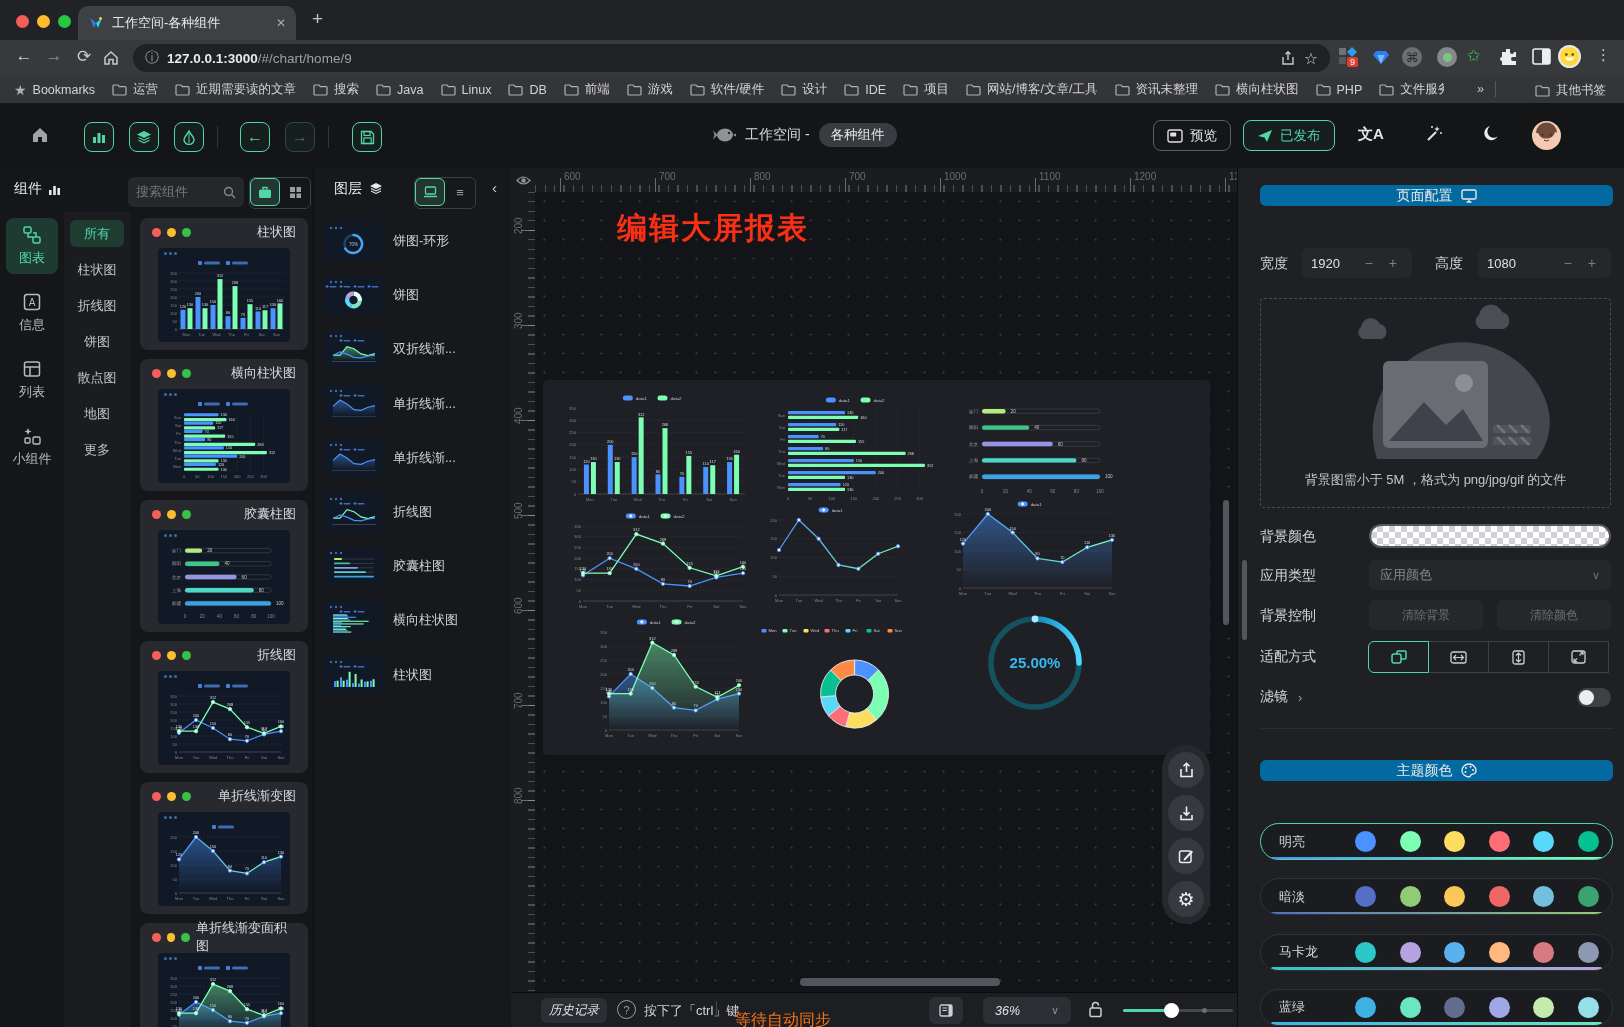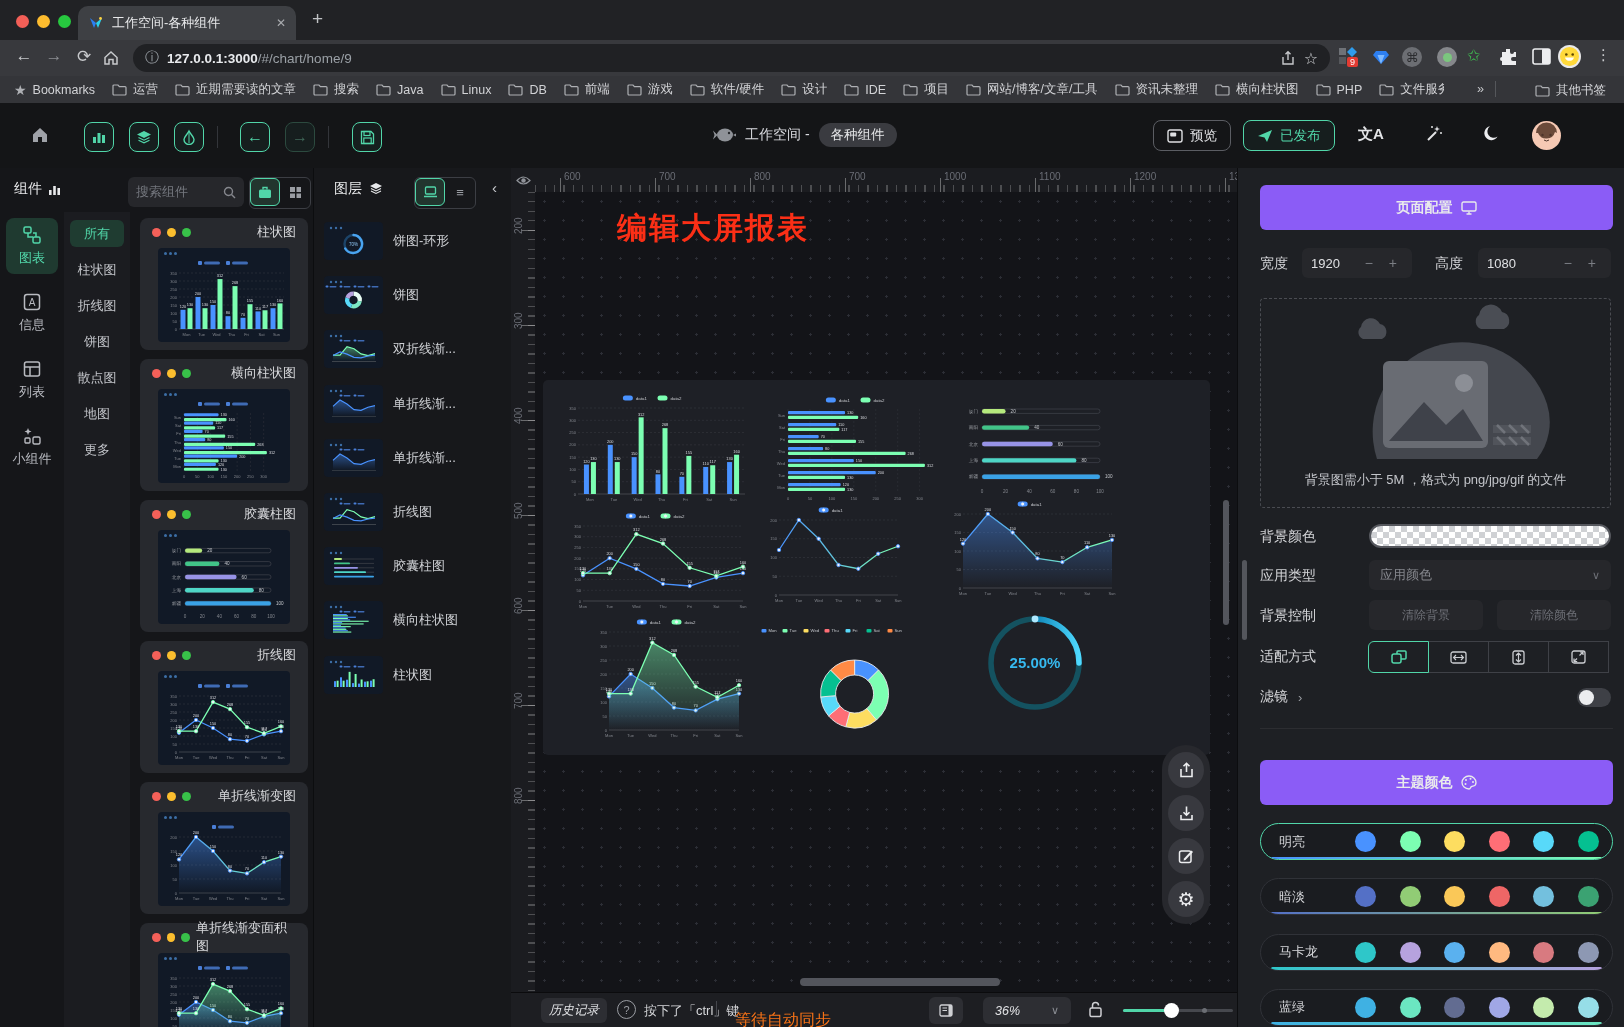--- a/index.html
+++ b/index.html
@@ -61,21 +61,21 @@
   .gridarea{left:24px;top:24px;width:702px;height:835px;
     background-image:radial-gradient(circle,#2c2e35 1px,transparent 1.2px);background-size:19px 19px;}
   .dash{left:8px;top:188px;width:667px;height:375px;background:#1e2026;border-radius:5px;}
   .dash svg{position:absolute;}
   .fab{left:627px;top:553px;width:48px;border-radius:24px;background:#27282d;display:flex;flex-direction:column;align-items:center;padding:7px 0;gap:7px;}
   .fab-btn{width:36px;height:36px;border-radius:50%;background:#38393f;display:flex;align-items:center;justify-content:center;}
   .statusbar{left:0;top:824px;width:726px;height:35px;background:#1d1e22;border-top:1px solid #0b0b0d;}
   .sb-btn{background:#2d2e33;border-radius:6px;color:#e1e2e5;font-size:12.5px;display:flex;align-items:center;justify-content:center;font-style:italic;}
   
   .config{left:1237px;top:168px;width:387px;height:859px;background:#1e2024;border-left:1px solid #0c0d0f;}
-  .cfg-header{left:22px;width:353px;height:45px;background:#8b5cf6;border-radius:6px;display:flex;align-items:center;justify-content:center;gap:8px;color:#e9eaec;font-size:14px;font-weight:bold;}
+  .cfg-header{left:22px;width:353px;height:21px;background:#0369a1;border-radius:6px;display:flex;align-items:center;justify-content:center;gap:8px;color:#e9eaec;font-size:14px;}
   .cfg-label{position:absolute;left:22px;color:#d4d5d8;font-size:14px;}
   .numinput{position:absolute;width:110px;height:30px;background:#26272b;border-radius:6px;display:flex;align-items:center;padding:0 9px;box-sizing:border-box;color:#dfe0e3;font-size:13px;}
   .stepper{margin-left:auto;color:#7b7e84;font-size:14px;letter-spacing:6px;}
   .upload{left:22px;top:130px;width:351px;height:210px;border:1px dashed #4a4c52;border-radius:4px;box-sizing:border-box;}
   .ghostbtn{height:30px;background:#26272b;border-radius:6px;display:flex;align-items:center;justify-content:center;color:#6e7077;font-size:12px;}
   .seg{position:absolute;display:flex;border-radius:6px;overflow:visible;}
   .seg-cell{width:61px;height:32px;border:1px solid #3f4147;display:flex;align-items:center;justify-content:center;box-sizing:border-box;margin-left:-1px;}
   .seg-on{border-color:#51d6a9;border-radius:6px 0 0 6px;z-index:2;}
   .toggle{position:absolute;width:34px;height:19px;border-radius:10px;background:#3e4046;}
   .toggle::after{content:"";position:absolute;left:2px;top:2px;width:15px;height:15px;border-radius:50%;background:#ecedef;}

